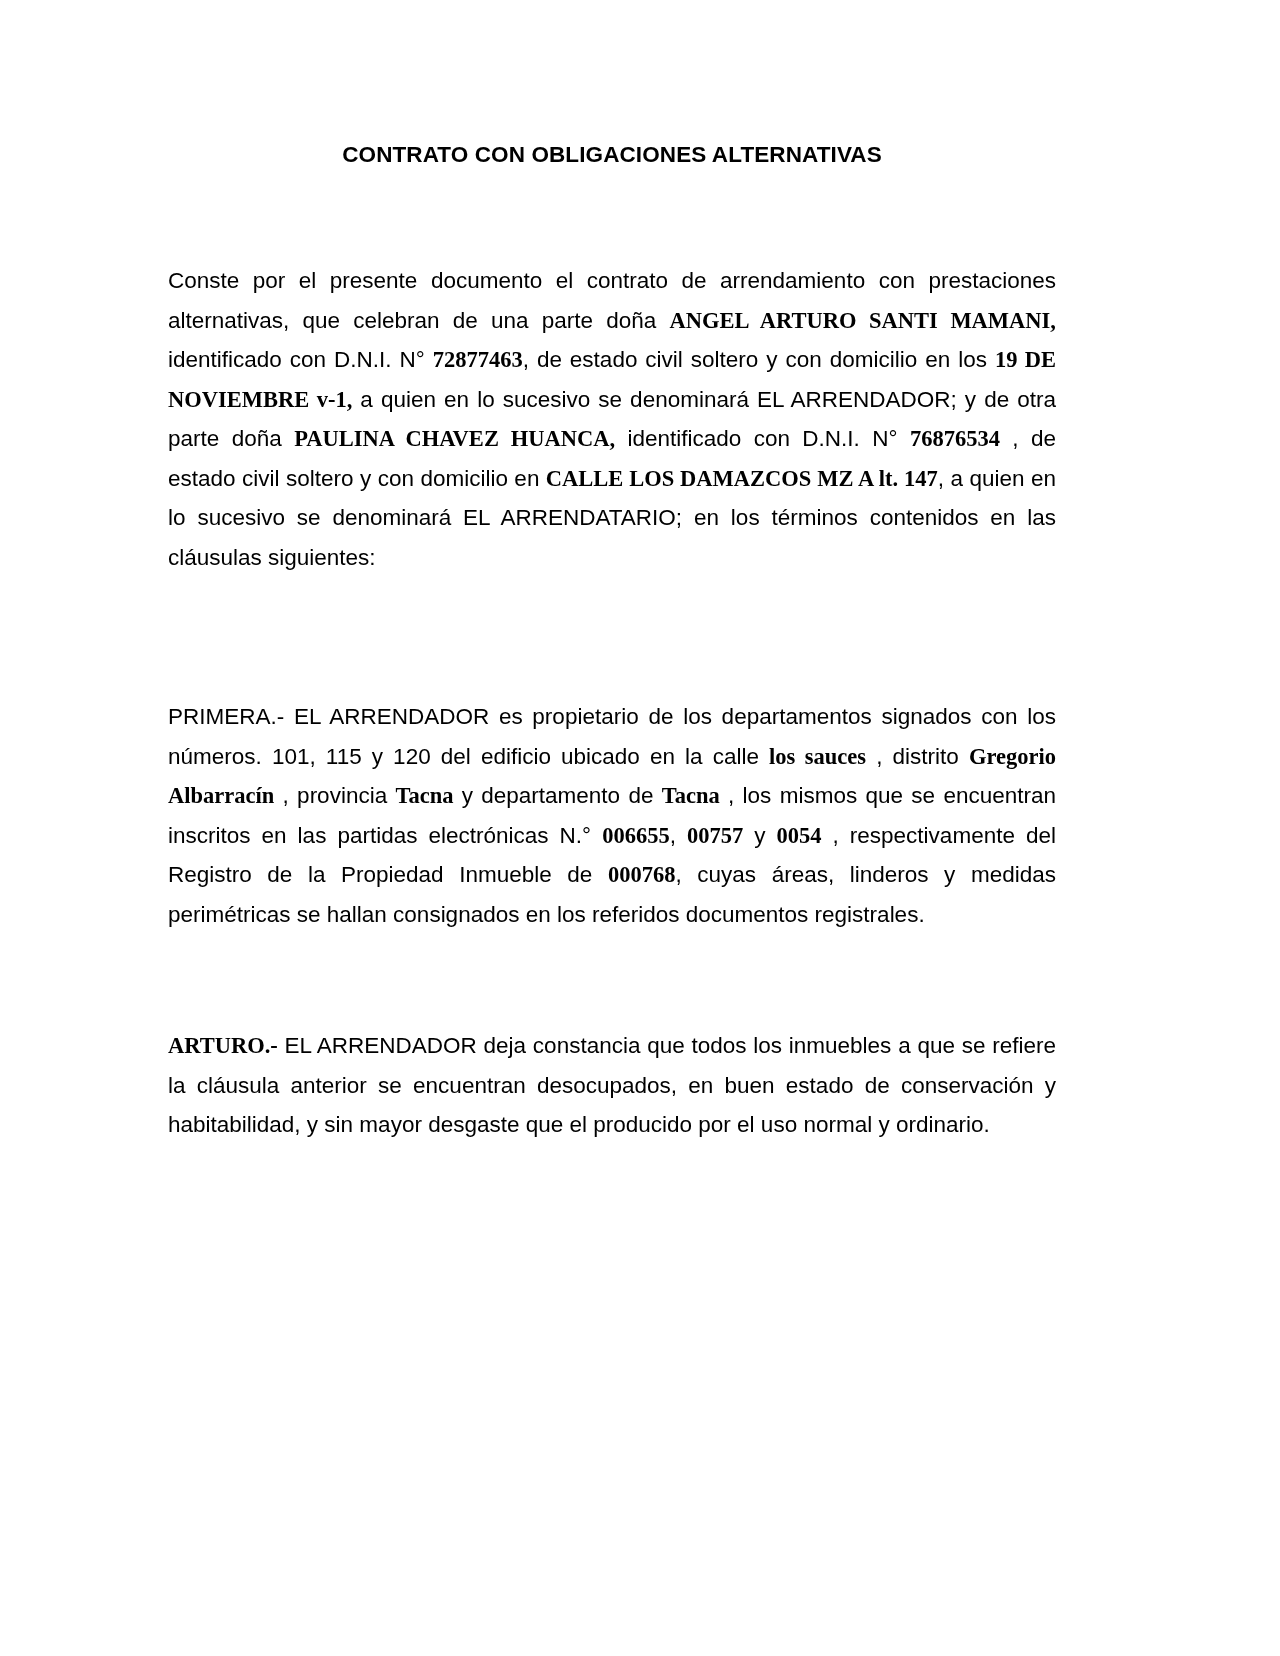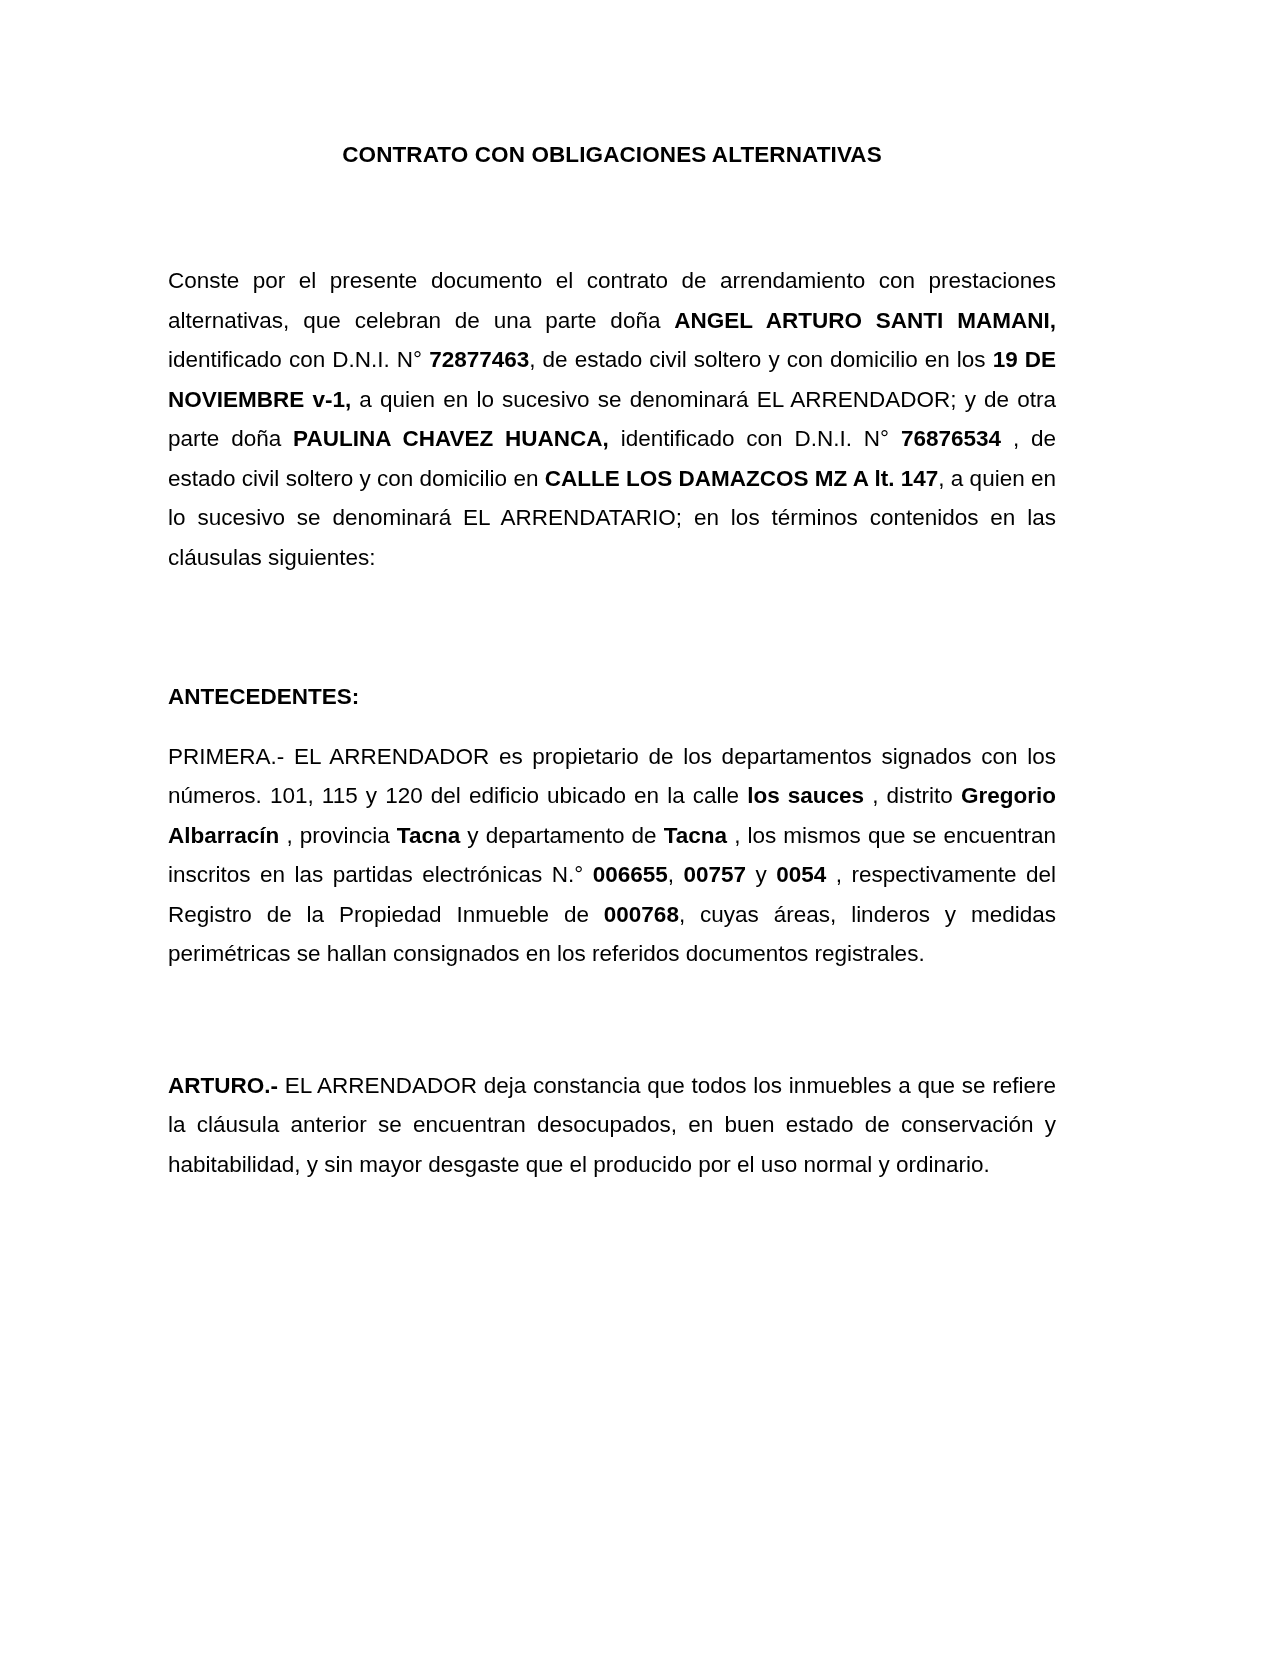--- a/index.html
+++ b/index.html
@@ -39,20 +39,21 @@
   .para {
     font-size: 22.5px;
     line-height: 39.5px;
     text-align: justify;
     text-justify: inter-word;
     margin: 0;
     hyphens: none;
   }
   .para b, .b {
     font-weight: bold;
+    font-family: Liberation Serif, serif;
   }
   .spacer-after-title { height: 92px; }
   .spacer-para-1 { height: 100px; }
   .spacer-antecedentes { height: 20px; }
   .spacer-primera { height: 92px; }
   .heading {
     font-size: 22.5px;
     line-height: 39.5px;
     font-weight: bold;
     margin: 0;
@@ -66,21 +67,20 @@
   <div class="content">
 
     <h1 class="doc-title">CONTRATO CON OBLIGACIONES ALTERNATIVAS</h1>
 
     <div class="spacer-after-title"></div>
 
     <p class="para"><span>Conste por el presente documento el contrato de arrendamiento con prestaciones alternativas, que celebran de una parte doña </span><b>ANGEL ARTURO SANTI MAMANI,</b><span> identificado con D.N.I. N° </span><b>72877463</b><span>, de estado civil soltero y con domicilio en los </span><b>19 DE NOVIEMBRE   v-1,</b><span> a quien en lo sucesivo se denominará EL ARRENDADOR; y de otra parte doña </span><b>PAULINA CHAVEZ HUANCA,</b><span> identificado con D.N.I. N° </span><b>76876534</b><span> , de estado civil soltero y con domicilio en </span><b>CALLE LOS DAMAZCOS  MZ A lt. 147</b><span>, a quien en lo sucesivo se denominará EL ARRENDATARIO; en los términos contenidos en las cláusulas siguientes:</span></p>
 
     <div class="spacer-para-1"></div>
 
-    <p class="heading">ANTECEDENTES:</p>
 
     <div class="spacer-antecedentes"></div>
 
     <p class="para"><span>PRIMERA.- EL ARRENDADOR es propietario de los departamentos signados con los números. 101, 115 y 120 del edificio ubicado en la calle </span><b>los sauces</b><span> , distrito </span><b>Gregorio Albarracín</b><span> , provincia </span><b>Tacna</b><span>  y departamento de </span><b>Tacna</b><span> , los mismos que se encuentran inscritos en las partidas electrónicas N.° </span><b>006655</b><span>, </span><b>00757</b><span> y </span><b>0054</b><span> , respectivamente del Registro de la Propiedad Inmueble de </span><b>000768</b><span>, cuyas áreas, linderos y medidas perimétricas se hallan consignados en los referidos documentos registrales.</span></p>
 
     <div class="spacer-primera"></div>
 
     <p class="para"><b>ARTURO.-</b><span> EL ARRENDADOR deja constancia que todos los inmuebles a que se refiere la cláusula anterior se encuentran desocupados, en buen estado de conservación y habitabilidad, y sin mayor desgaste que el producido por el uso normal y ordinario.</span></p>
 
   </div>

